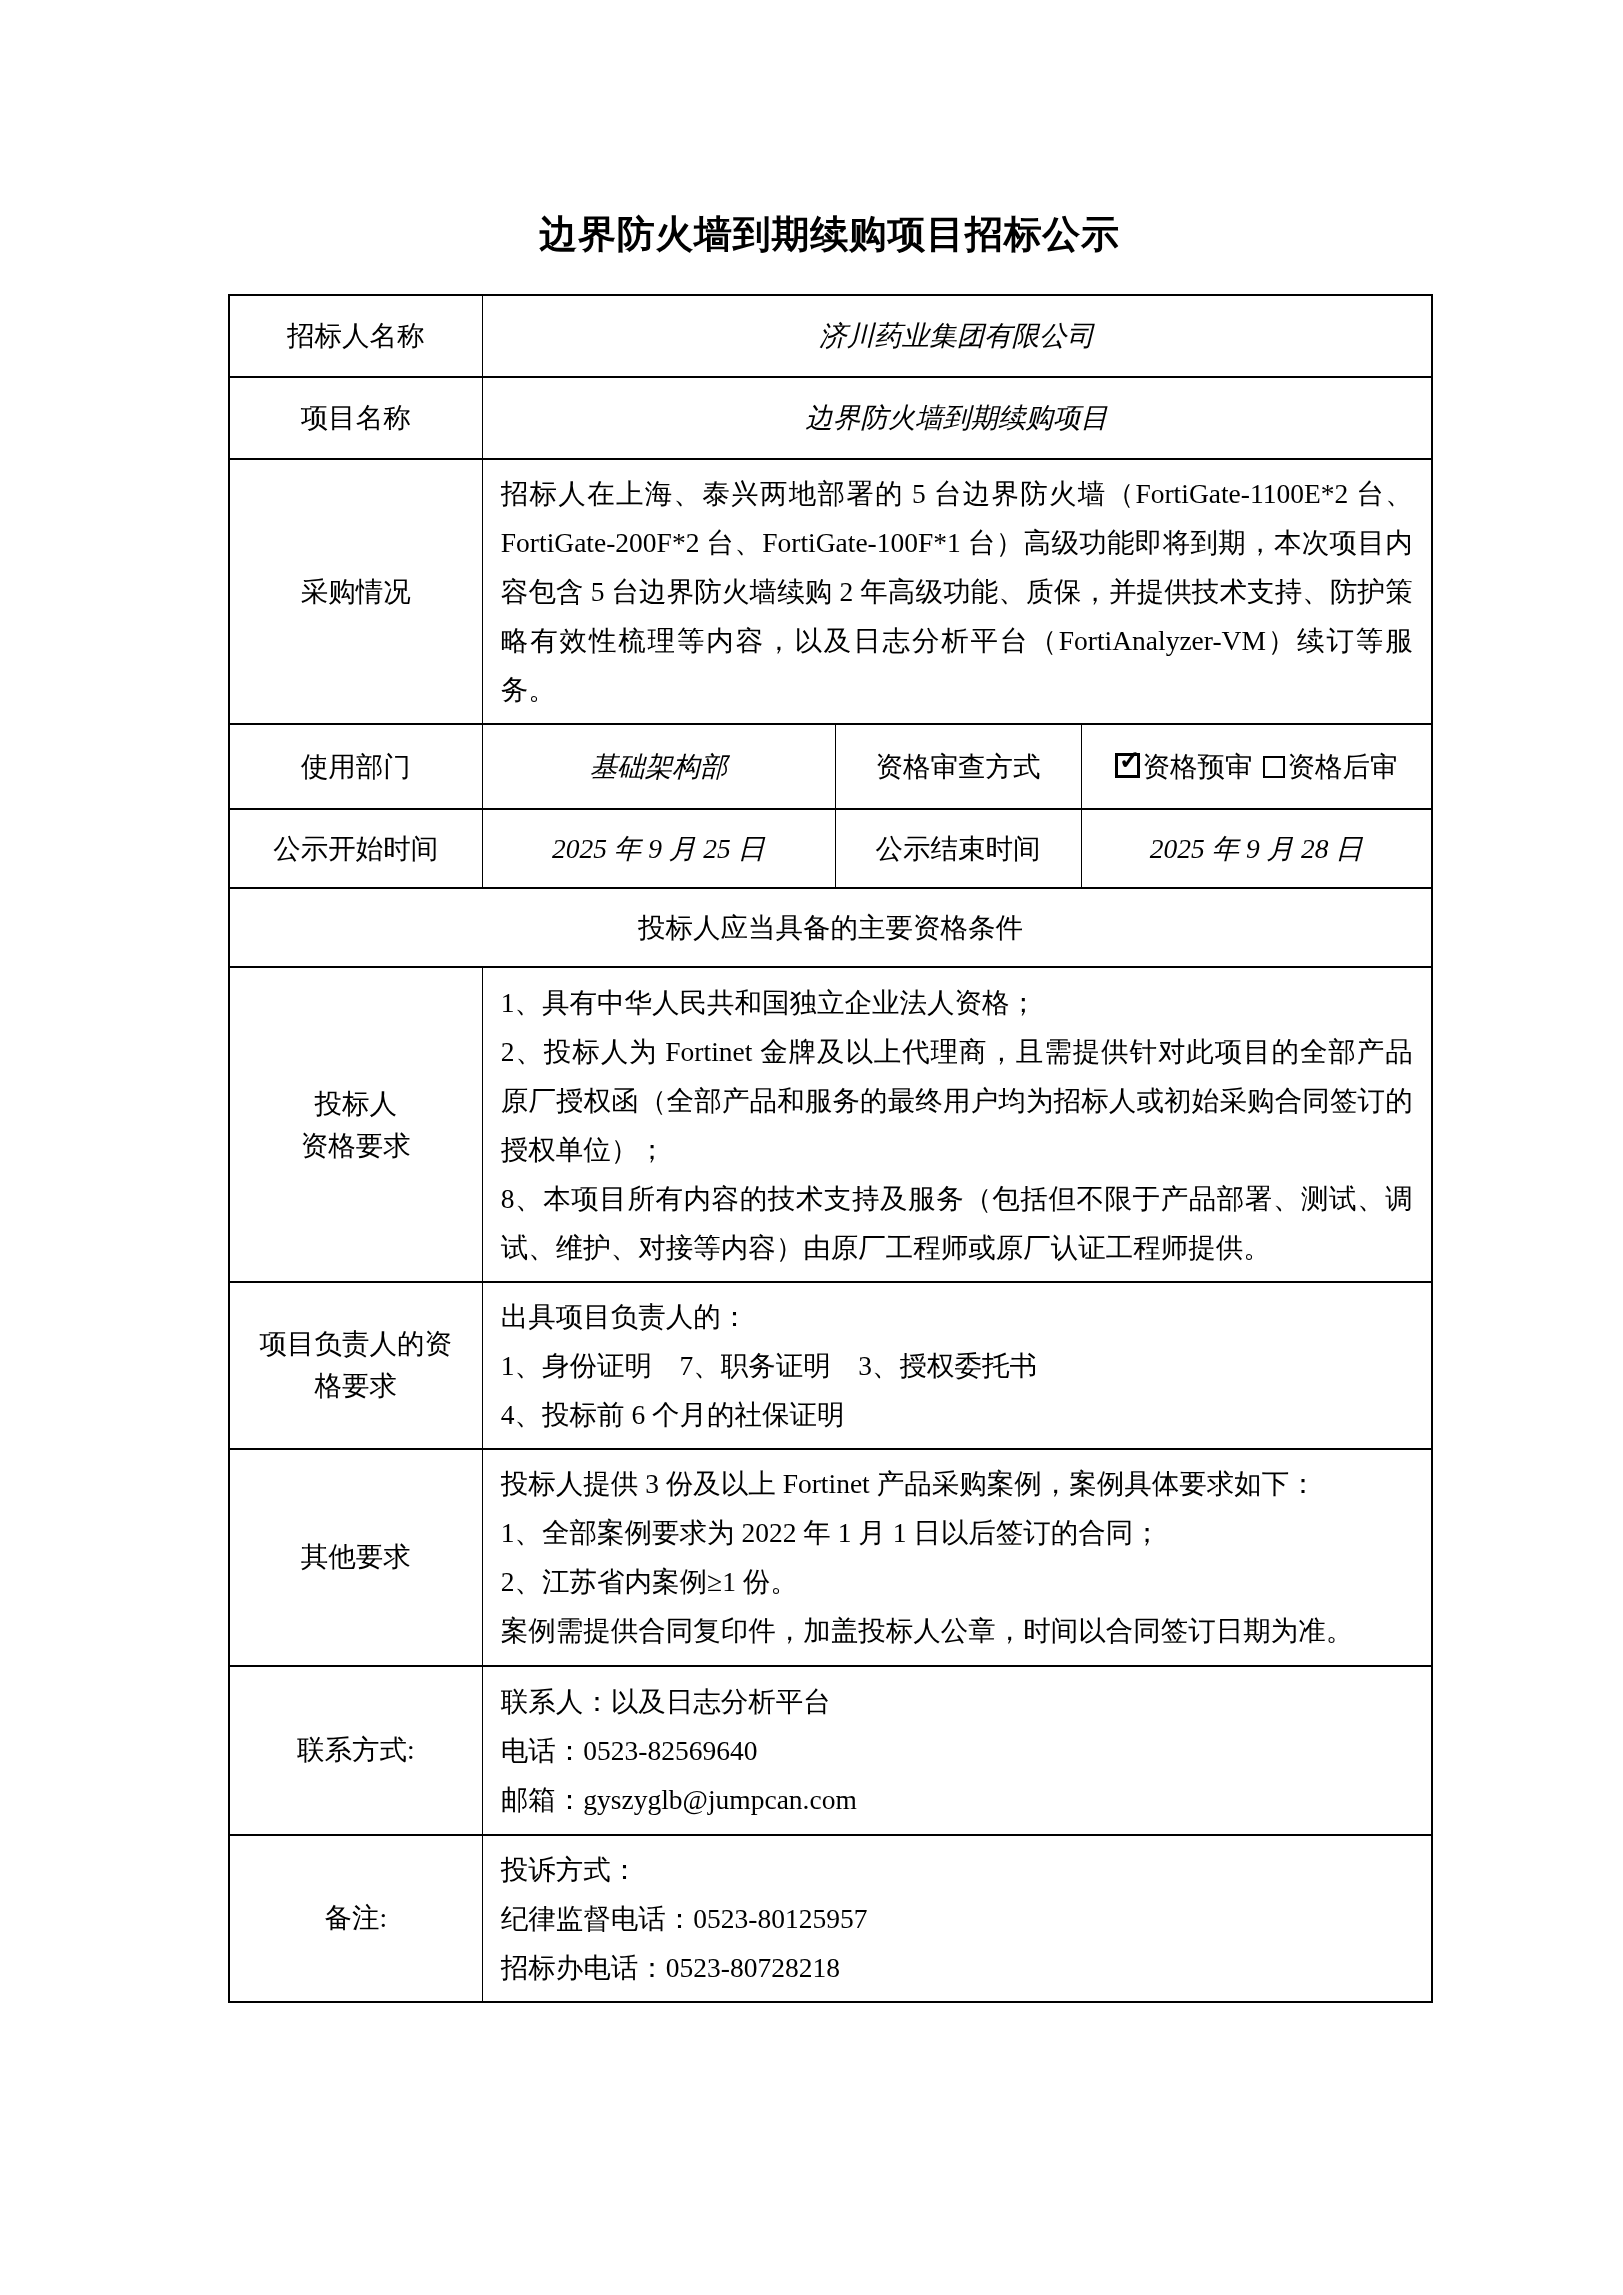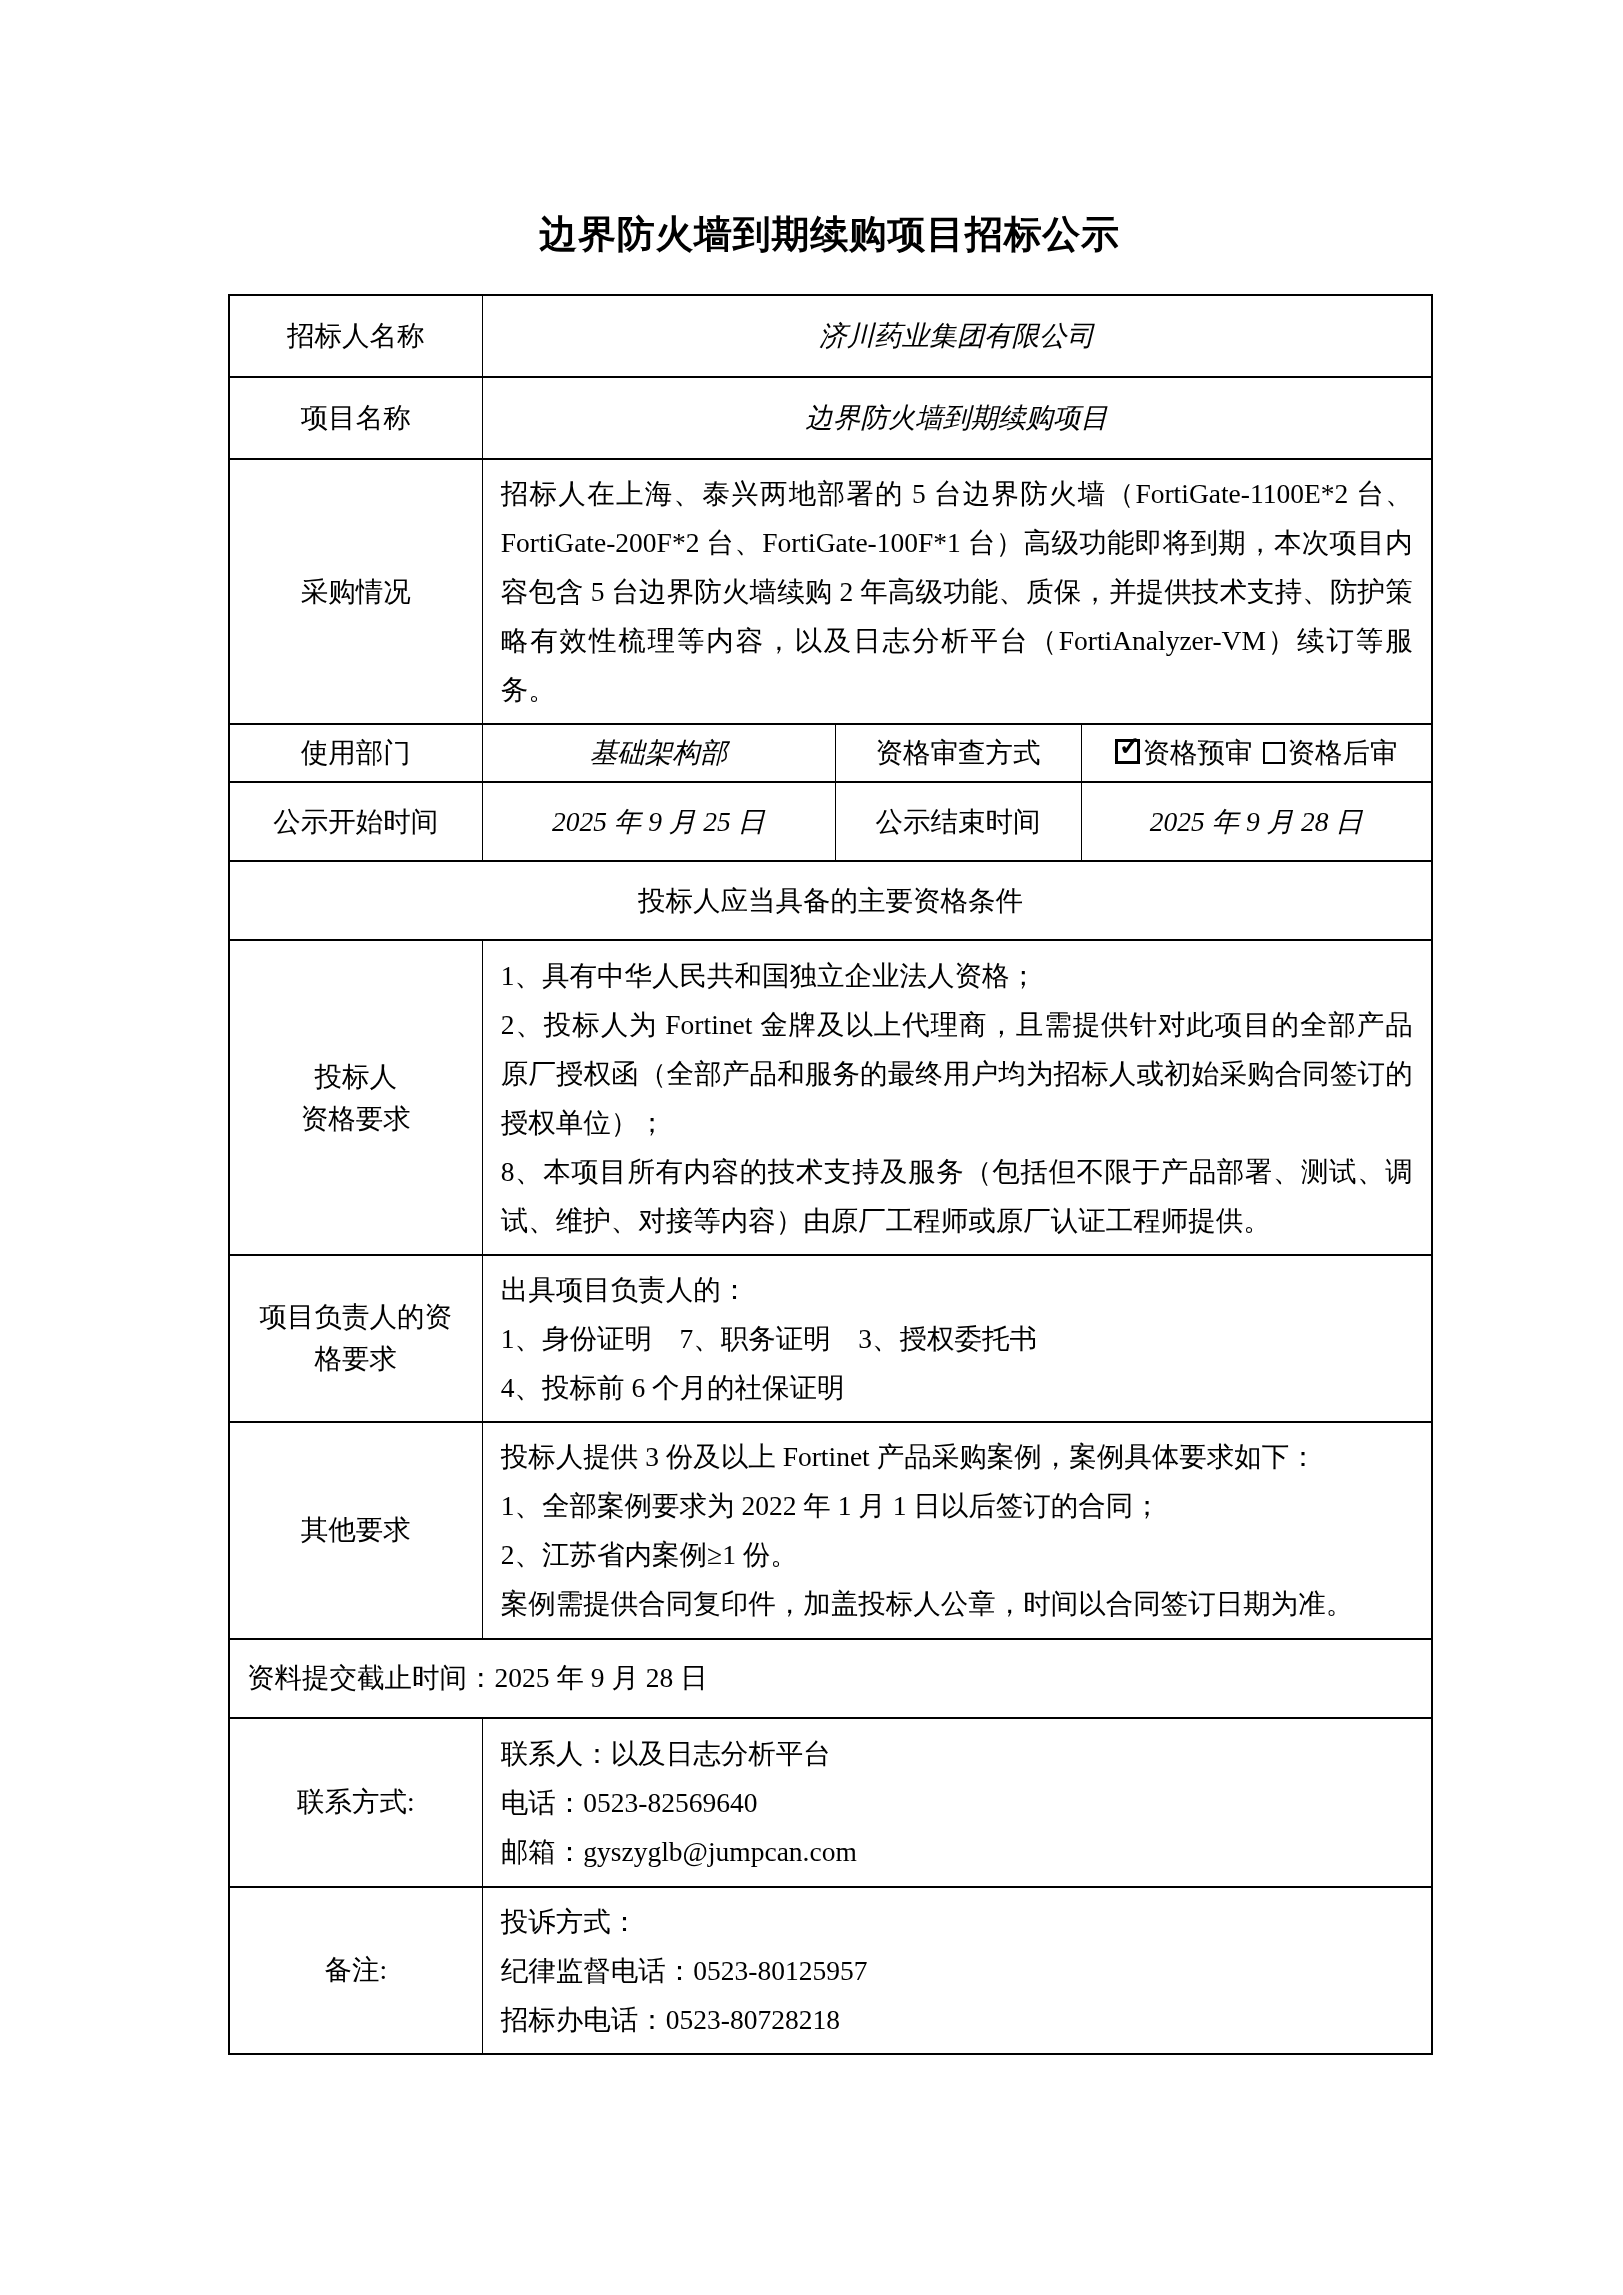--- a/index.html
+++ b/index.html
@@ -47,21 +47,21 @@
   td.para{
     text-align:justify;
     text-justify:inter-character;
     padding:9.2px 18.3px;
     line-height:49px;
   }
   td.para .pline{display:block;}
   .h-r1{height:82px;padding-left:22px;}
   .h-r2{height:82px;}
   .h-r3{height:247px;}
-  .h-r4{height:58px;padding-left:23px;}
+  .h-r4{height:85px;padding-left:23px;}
   .h-r5{height:79px;}
   .h-r6{height:79px;margin-top:20px;}
   .h-r7{height:277px;}
   .h-r8{height:164px;}
   .h-r9{height:203px;}
   .h-r10{height:79px;}
   .h-r11{height:169px;}
   .h-r12{height:143px;}
   td.section-ctr{text-align:center;}
   td.deadline{
@@ -172,23 +172,20 @@
     <tr class="h-r9">
       <td class="lbl">其他要求</td>
       <td class="para" colspan="3">
         <span class="pline">投标人提供 3 份及以上 Fortinet 产品采购案例，案例具体要求如下：</span>
         <span class="pline">1、全部案例要求为 2022 年 1 月 1 日以后签订的合同；</span>
         <span class="pline">2、江苏省内案例≥1 份。</span>
         <span class="pline">案例需提供合同复印件，加盖投标人公章，时间以合同签订日期为准。</span>
       </td>
     </tr>
 
-    <tr class="h-r10">
-      <td class="deadline" colspan="4">资料提交截止时间：2025 年 9 月 28 日</td>
-    </tr>
 
     <tr class="h-r11">
       <td class="lbl">联系方式:</td>
       <td class="para" colspan="3">
         <span class="pline">联系人：以及日志分析平台</span>
         <span class="pline">电话：0523-82569640</span>
         <span class="pline">邮箱：gyszyglb@jumpcan.com</span>
       </td>
     </tr>
 

